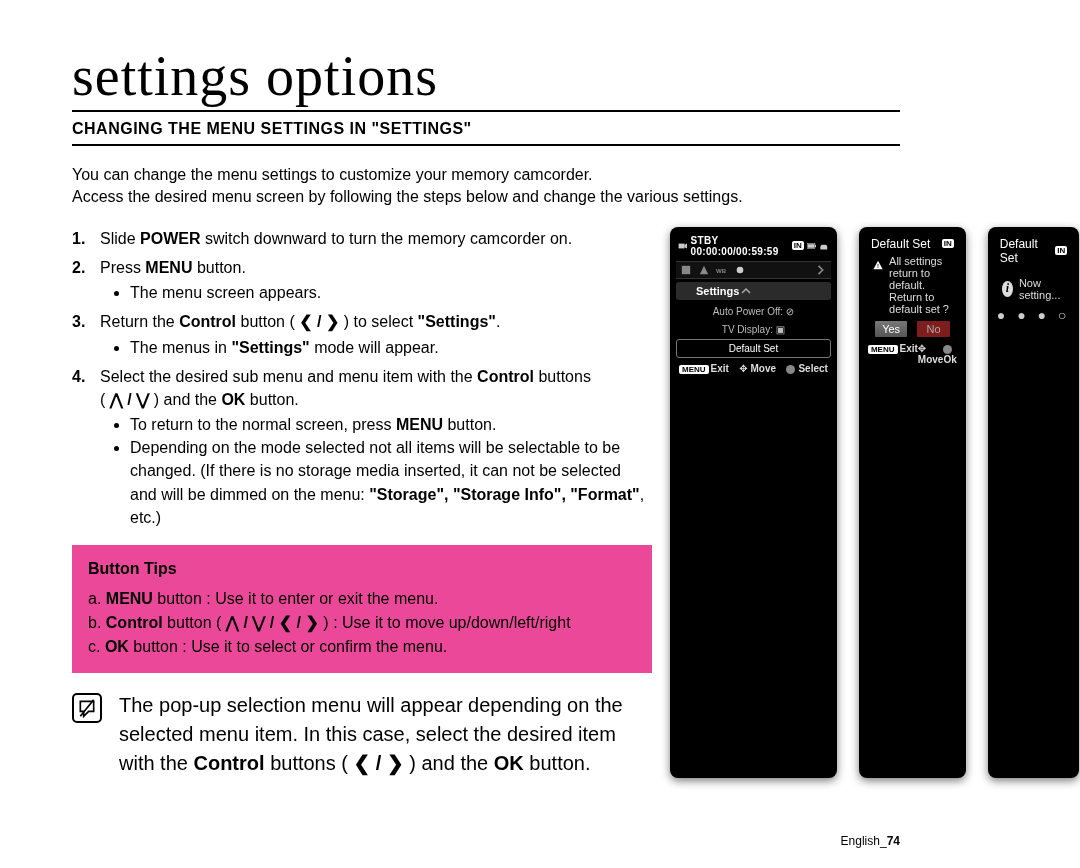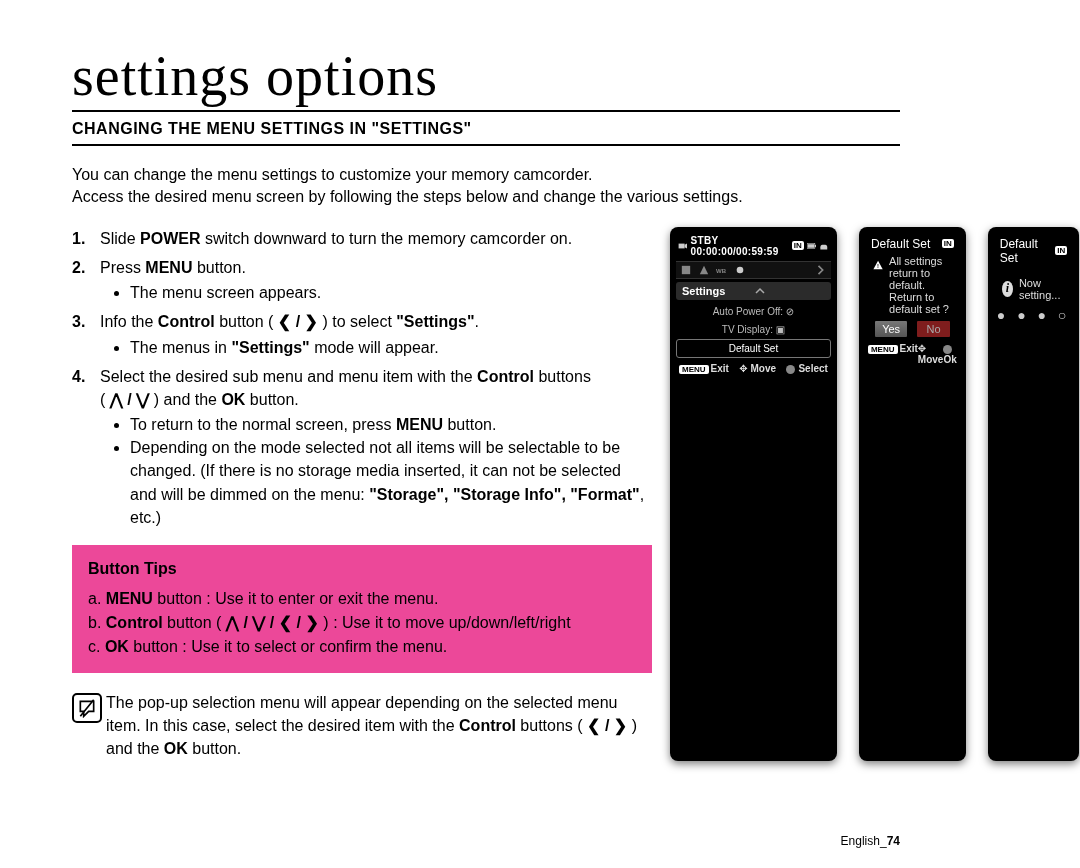--- a/index.html
+++ b/index.html
@@ -11,33 +11,33 @@
   .columns { display: flex; gap: 18px; }
   .leftcol { flex: 1 1 auto; max-width: 720px; }
   .rightcol { width: 230px; flex: 0 0 230px; display: flex; flex-direction: row; gap: 22px; }
   ol.steps { list-style: none; padding-left: 0; }
   ol.steps > li { display: flex; gap: 8px; font-size: 16px; line-height: 1.45; margin-bottom: 6px; }
   ol.steps .num { font-weight: bold; min-width: 20px; }
   ul.sub { list-style: disc; padding-left: 30px; margin-top: 2px; font-size: 16px; line-height: 1.45; }
   .chev { font-family: Arial, sans-serif; font-weight: bold; }
   .tipsbox { background: #ec4899; padding: 12px 16px 14px 16px; margin-top: 16px; font-size: 16px; line-height: 1.5; }
   .tipsbox .tips-title { font-weight: bold; margin-bottom: 6px; }
-  .notebox { display: flex; gap: 4px; margin-top: 18px; font-size: 16px; line-height: 1.45; }
+  .notebox { display: flex; gap: 17px; margin-top: 18px; font-size: 20px; line-height: 1.45; }
   .noteicon { width: 30px; height: 30px; border: 2px solid #000; border-radius: 5px; display: flex; align-items: center; justify-content: center; flex: 0 0 30px; margin-top:2px;}
   .noteicon svg { width: 20px; height: 20px; }
   .footer { position: absolute; bottom: 20px; right: 72px; font-size: 12px; }
   .footer .pn { font-weight: bold; }
 
   
   .lcd { background: #000; border-radius: 8px; padding: 6px; color: #ddd; font-size: 11px; font-family: Arial, sans-serif; box-shadow: 0 3px 8px rgba(0,0,0,.5); }
   .lcd .statusrow { display: flex; align-items: center; gap: 3px; padding: 2px 2px 4px 2px; }
   .stby { color: #fff; font-weight: bold; font-size: 10px; letter-spacing: .3px; }
   .mini-ico { width: 12px; height: 10px; }
   .iconstrip { background: #111; border-top:1px solid #333; border-bottom:1px solid #333; display:flex; gap:6px; padding:3px 4px; }
-  .darkpanel { background:#2b2b2b; border-radius:3px; padding:3px 6px; color:#fff; font-weight:bold; font-size:11px; display:flex; align-items:center; justify-content:space-between; margin: 3px 0; }
+  .darkpanel { background:#2b2b2b; border-radius:3px; padding:3px 20px; color:#fff; font-weight:bold; font-size:11px; display:flex; align-items:center; justify-content:space-between; margin: 3px 0; }
   .row-item { background:#000; color:#bbb; padding:3px 6px; display:flex; justify-content:center; font-size:10px; margin:1px 0;}
   .row-item.sel { border:1px solid #777; border-radius:3px; color:#fff; }
   .hintrow { display:flex; justify-content:space-between; padding:4px 3px 1px 3px; font-size:10px; color:#ddd;}
   .hintrow .menu-pill { background:#fff; color:#000; font-weight:bold; border-radius:2px; padding:0 3px; font-size:8px; margin-right:2px;}
   .hintrow .dot { display:inline-block; width:9px; height:9px; border-radius:50%; background:#888; margin-right:3px; vertical-align:middle;}
   .warn { width:22px; height:20px; }
   .pill-btn { background:linear-gradient(#777,#555); color:#fff; text-align:center; border-radius:1px; padding:2px 0; font-size:11px; flex:1;}
   .pill-btn.ghost { background:#7f1d1d; color:#aaa;}
   .pill-row { display:flex; gap:10px; padding:4px 10px 2px 10px;}
   .lcd h6 { color:#fff; font-size:12px; font-weight:normal; padding:4px 6px 2px 6px; display:flex; justify-content:space-between; align-items:center;}
@@ -76,21 +76,21 @@
             <span>Press </span><b>MENU</b><span> button.</span>
             <ul class="sub">
                 <li>The menu screen appears.</li>
               </ul>
           </span>
         </li>
 
         <li>
           <span class="num">3.</span>
           <span>
-            <span>Info the </span><b>Control</b><span> button ( </span><span class="chev">❮ / ❯</span><span> ) to select </span><b>"Settings"</b><span>.</span>
+            <span>Return the </span><b>Control</b><span> button ( </span><span class="chev">❮ / ❯</span><span> ) to select </span><b>"Settings"</b><span>.</span>
             <ul class="sub">
                 <li>
               <span>The menus in </span><b>"Settings"</b><span> mode will appear.</span>
             </li>
               </ul>
           </span>
         </li>
 
         <li>
           <span class="num">4.</span>

